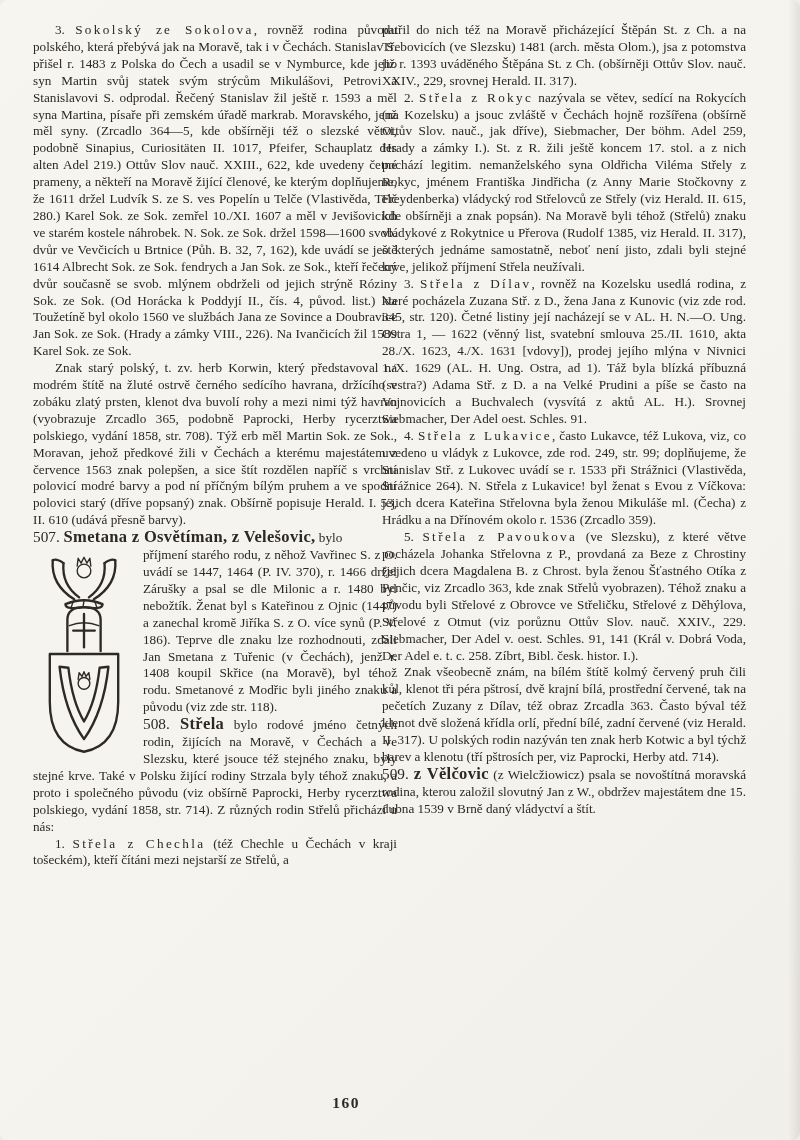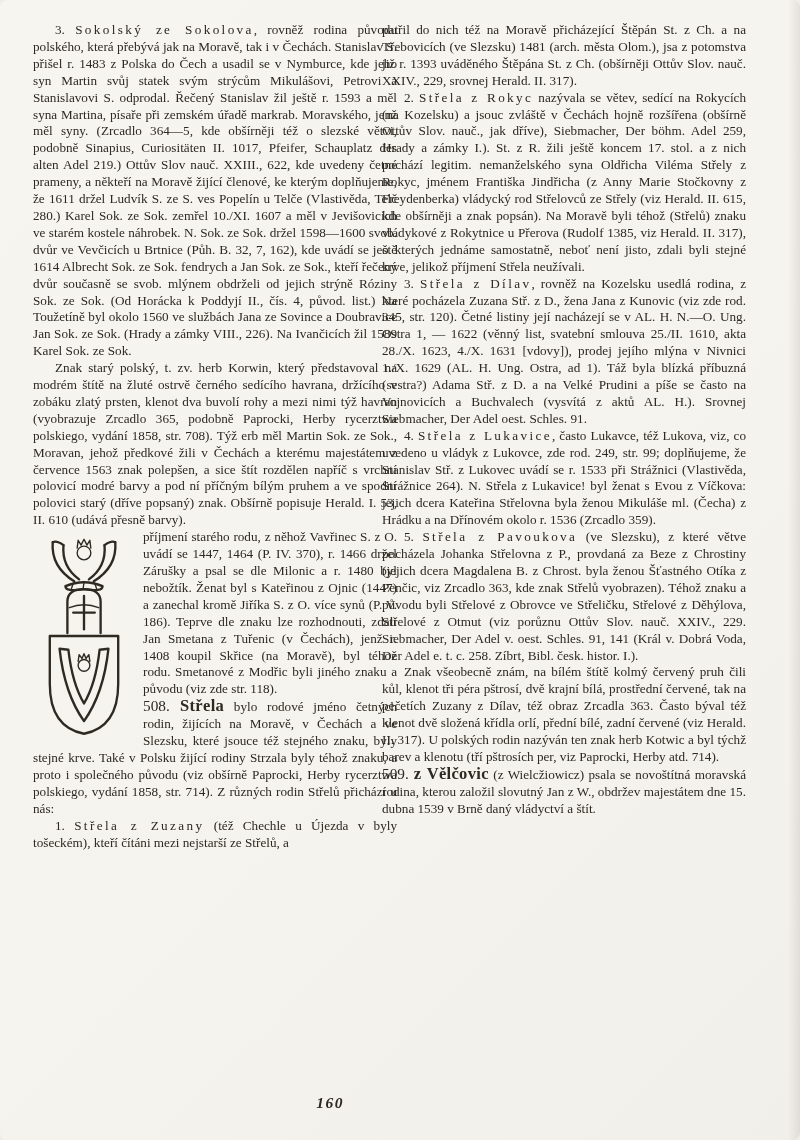--- a/index.html
+++ b/index.html
@@ -39,37 +39,40 @@
   .entry-heading{text-align:left;}
   .woodcut{
     float:left;width:86px;height:206px;
     margin:6px 16px 2px 8px;
   }
   .woodcut path,.woodcut circle,.woodcut line{
     stroke:#2e2a22;fill:none;stroke-width:2.4;stroke-linecap:round;stroke-linejoin:round;
   }
   .woodcut .thin{stroke-width:1.4;}
   .footer{
-    position:absolute;left:0;top:1094px;width:660px;
-    text-align:center;font-size:15.5px;font-weight:bold;font-style:italic;
+    position:absolute;left:16px;top:1094px;width:660px;
+    text-align:center;font-size:15.5px;font-weight:bold;
     letter-spacing:1.5px;color:#2c2822;
   }
 </style>
 </head>
 <body>
 
 <div class="page">
 
   <div class="col col-left">
     <div>
         <p class="blk ind"><span class="s-n">3. </span><span class="s-sp">Sokolský ze Sokolova</span><span class="s-n">, rovněž rodina původu polského, která přebývá jak na Moravě, tak i v Čechách. Stanislav S. přišel r. 1483 z Polska do Čech a usadil se v Nymburce, kde jeho syn Martin svůj statek svým strýcům Mikulášovi, Petrovi a Stanislavovi S. odprodal. Řečený Stanislav žil ještě r. 1593 a měl syna Martina, písaře při zemském úřadě markrab. Moravského, jenž měl syny. (Zrcadlo 364—5, kde obšírněji též o slezské větvi, podobně Sinapius, Curiositäten II. 1017, Pfeifer, Schauplatz des alten Adel 219.) Ottův Slov nauč. XXIII., 622, kde uvedeny četné prameny, a někteří na Moravě žijící členové, ke kterým doplňujeme, že 1611 držel Ludvík S. ze S. ves Popelín u Telče (Vlastivěda, Telč 280.) Karel Sok. ze Sok. zemřel 10./XI. 1607 a měl v Jevišovicích ve starém kostele náhrobek. N. Sok. ze Sok. držel 1598—1600 svob. dvůr ve Vevčicích u Brtnice (Půh. B. 32, 7, 162), kde uvádí se ještě 1614 Albrecht Sok. ze Sok. fendrych a Jan Sok. ze Sok., kteří řečený dvůr současně se svob. mlýnem obdrželi od jejich strýně Róziny Sok. ze Sok. (Od Horácka k Poddyjí II., čís. 4, původ. list.) Na Toužetíně byl okolo 1560 ve službách Jana ze Sovince a Doubravice Jan Sok. ze Sok. (Hrady a zámky VIII., 226). Na Ivančicích žil 1589 Karel Sok. ze Sok.</span></p>
         <p class="blk ind"><span class="s-b">Znak</span><span class="s-n"> starý polský, t. zv. herb Korwin, který představoval na modrém štítě na žluté ostrvě černého sedícího havrana, držícího v zobáku zlatý prsten, klenot dva buvolí rohy a mezi nimi týž havran (vyobrazuje Zrcadlo 365, podobně Paprocki, Herby rycerztwa polskiego, vydání 1858, str. 708). Týž erb měl Martin Sok. ze Sok., Moravan, jehož předkové žili v Čechách a kterému majestátem z července 1563 znak polepšen, a sice štít rozdělen napříč s vrchní polovicí modré barvy a pod ní příčným bílým pruhem a ve spodní polovici starý (dříve popsaný) znak. Obšírně popisuje Herald. I. 53, II. 610 (udává přesně barvy).</span></p>
       </div>
 
     <div>
+      <div>
+          <p class="blk gap-m entry-heading"><span class="s-num">507. </span><span class="s-lg">Smetana z Osvětíman, z Velešovic,</span><span class="s-n"> bylo</span></p>
+        </div>
       <div class="entry-body">
         <svg class="woodcut" viewBox="0 0 88 210" aria-hidden="true">
 
           <path d="M34,47 Q10,32 12,7"></path>
           <path d="M39,45 Q21,32 23,10"></path>
           <path d="M12,7 Q16,5 23,10"></path>
           <path d="M54,47 Q78,32 76,7"></path>
           <path d="M49,45 Q67,32 65,10"></path>
           <path d="M76,7 Q72,5 65,10"></path>
 
@@ -92,21 +95,21 @@
 
           <circle cx="44" cy="133" r="6" class="thin"></circle>
           <path class="thin" d="M38,129 L39,122 L42,126 L44,121 L46,126 L49,122 L50,129"></path>
         </svg>
       <p class="blk"><span class="s-n">příjmení starého rodu, z něhož Vavřinec S. z O. uvádí se 1447, 1464 (P. IV. 370), r. 1466 držel Zárušky a psal se dle Milonic a r. 1480 byl nebožtík. Ženat byl s Kateřinou z Ojnic (1447) a zanechal kromě Jiříka S. z O. více synů (P. V. 186). Teprve dle znaku lze rozhodnouti, zdali Jan Smetana z Tuřenic (v Čechách), jenž r. 1408 koupil Skřice (na Moravě), byl téhož rodu. Smetanové z Modřic byli jiného znaku a původu (viz zde str. 118).</span></p>
         </div>
     </div>
 
     <div>
         <p class="blk gap-l"><span class="s-num">508. </span><span class="s-lg">Střela</span><span class="s-n"> bylo rodové jméno četných rodin, žijících na Moravě, v Čechách a ve Slezsku, které jsouce též stejného znaku, byly stejné krve. Také v Polsku žijící rodiny Strzala byly téhož znaku, a proto i společného původu (viz obšírně Paprocki, Herby rycerztwa polskiego, vydání 1858, str. 714). Z různých rodin Střelů přichází u nás:</span></p>
-        <p class="blk ind gap-s"><span class="s-n">1. </span><span class="s-sp">Střela z Zuzany</span><span class="s-n"> (též Chechle u Újezda v byly tošeckém), kteří čítáni mezi nejstarší ze Střelů, a</span></p>
+        <p class="blk ind gap-s"><span class="s-n">1. </span><span class="s-sp">Střela z Chechla</span><span class="s-n"> (též Chechle u Čechách v kraji tošeckém), kteří čítáni mezi nejstarší ze Střelů, a</span></p>
       </div>
   </div>
 
   <div class="col col-right">
       <p class="blk"><span class="s-n">patřil do nich též na Moravě přicházející Štěpán St. z Ch. a na Třebovicích (ve Slezsku) 1481 (arch. města Olom.), jsa z potomstva již r. 1393 uváděného Štěpána St. z Ch. (obšírněji Ottův Slov. nauč. XXIV., 229, srovnej Herald. II. 317).</span></p>
       <p class="blk ind gap-s"><span class="s-n">2. </span><span class="s-sp">Střela z Rokyc</span><span class="s-n"> nazývala se větev, sedící na Rokycích (na Kozelsku) a jsouc zvláště v Čechách hojně rozšířena (obšírně Ottův Slov. nauč., jak dříve), Siebmacher, Der böhm. Adel 259, Hrady a zámky I.). St. z R. žili ještě koncem 17. stol. a z nich pochází legitim. nemanželského syna Oldřicha Viléma Střely z Rokyc, jménem Františka Jindřicha (z Anny Marie Stočkovny z Freydenberka) vládycký rod Střelovců ze Střely (viz Herald. II. 615, kde obšírněji a znak popsán). Na Moravě byli téhož (Střelů) znaku vládykové z Rokytnice u Přerova (Rudolf 1385, viz Herald. II. 317), o kterých jednáme samostatně, neboť není jisto, zdali byli stejné krve, jelikož příjmení Střela neužívali.</span></p>
       <p class="blk ind gap-s"><span class="s-n">3. </span><span class="s-sp">Střela z Dílav</span><span class="s-n">, rovněž na Kozelsku usedlá rodina, z které pocházela Zuzana Stř. z D., žena Jana z Kunovic (viz zde rod. 345, str. 120). Četné listiny její nacházejí se v AL. H. N.—O. Ung. Ostra 1, — 1622 (věnný list, svatební smlouva 25./II. 1610, akta 28./X. 1623, 4./X. 1631 [vdovy]), prodej jejího mlýna v Nivnici 1./X. 1629 (AL. H. Ung. Ostra, ad 1). Táž byla blízká příbuzná (sestra?) Adama Stř. z D. a na Velké Prudini a píše se často na Vojnovicích a Buchvalech (vysvítá z aktů AL. H.). Srovnej Siebmacher, Der Adel oest. Schles. 91.</span></p>
       <p class="blk ind gap-s"><span class="s-n">4. </span><span class="s-sp">Střela z Lukavice</span><span class="s-n">, často Lukavce, též Lukova, viz, co uvedeno u vládyk z Lukovce, zde rod. 249, str. 99; doplňujeme, že Stanislav Stř. z Lukovec uvádí se r. 1533 při Strážnici (Vlastivěda, Strážnice 264). N. Střela z Lukavice! byl ženat s Evou z Víčkova: jejich dcera Kateřina Střelovna byla ženou Mikuláše ml. (Čecha) z Hrádku a na Dřínovém okolo r. 1536 (Zrcadlo 359).</span></p>
       <p class="blk ind gap-s"><span class="s-n">5. </span><span class="s-sp">Střela z Pavoukova</span><span class="s-n"> (ve Slezsku), z které větve pocházela Johanka Střelovna z P., provdaná za Beze z Chrostiny (jejich dcera Magdalena B. z Chrost. byla ženou Šťastného Otíka z Penčic, viz Zrcadlo 363, kde znak Střelů vyobrazen). Téhož znaku a původu byli Střelové z Obrovce ve Střeličku, Střelové z Děhýlova, Střelové z Otmut (viz porůznu Ottův Slov. nauč. XXIV., 229. Siebmacher, Der Adel v. oest. Schles. 91, 141 (Král v. Dobrá Voda, Der Adel e. t. c. 258. Zíbrt, Bibl. česk. histor. I.).</span></p>
       <p class="blk ind gap-s"><span class="s-b">Znak</span><span class="s-n"> všeobecně znám, na bílém štítě kolmý červený pruh čili kůl, klenot tři péra pštrosí, dvě krajní bílá, prostřední červené, tak na pečetích Zuzany z Dílav, též obraz Zrcadla 363. Často býval též klenot dvě složená křídla orlí, přední bílé, zadní červené (viz Herald. II. 317). U polských rodin nazýván ten znak herb Kotwic a byl týchž barev a klenotu (tří pštrosích per, viz Paprocki, Herby atd. 714).</span></p>

